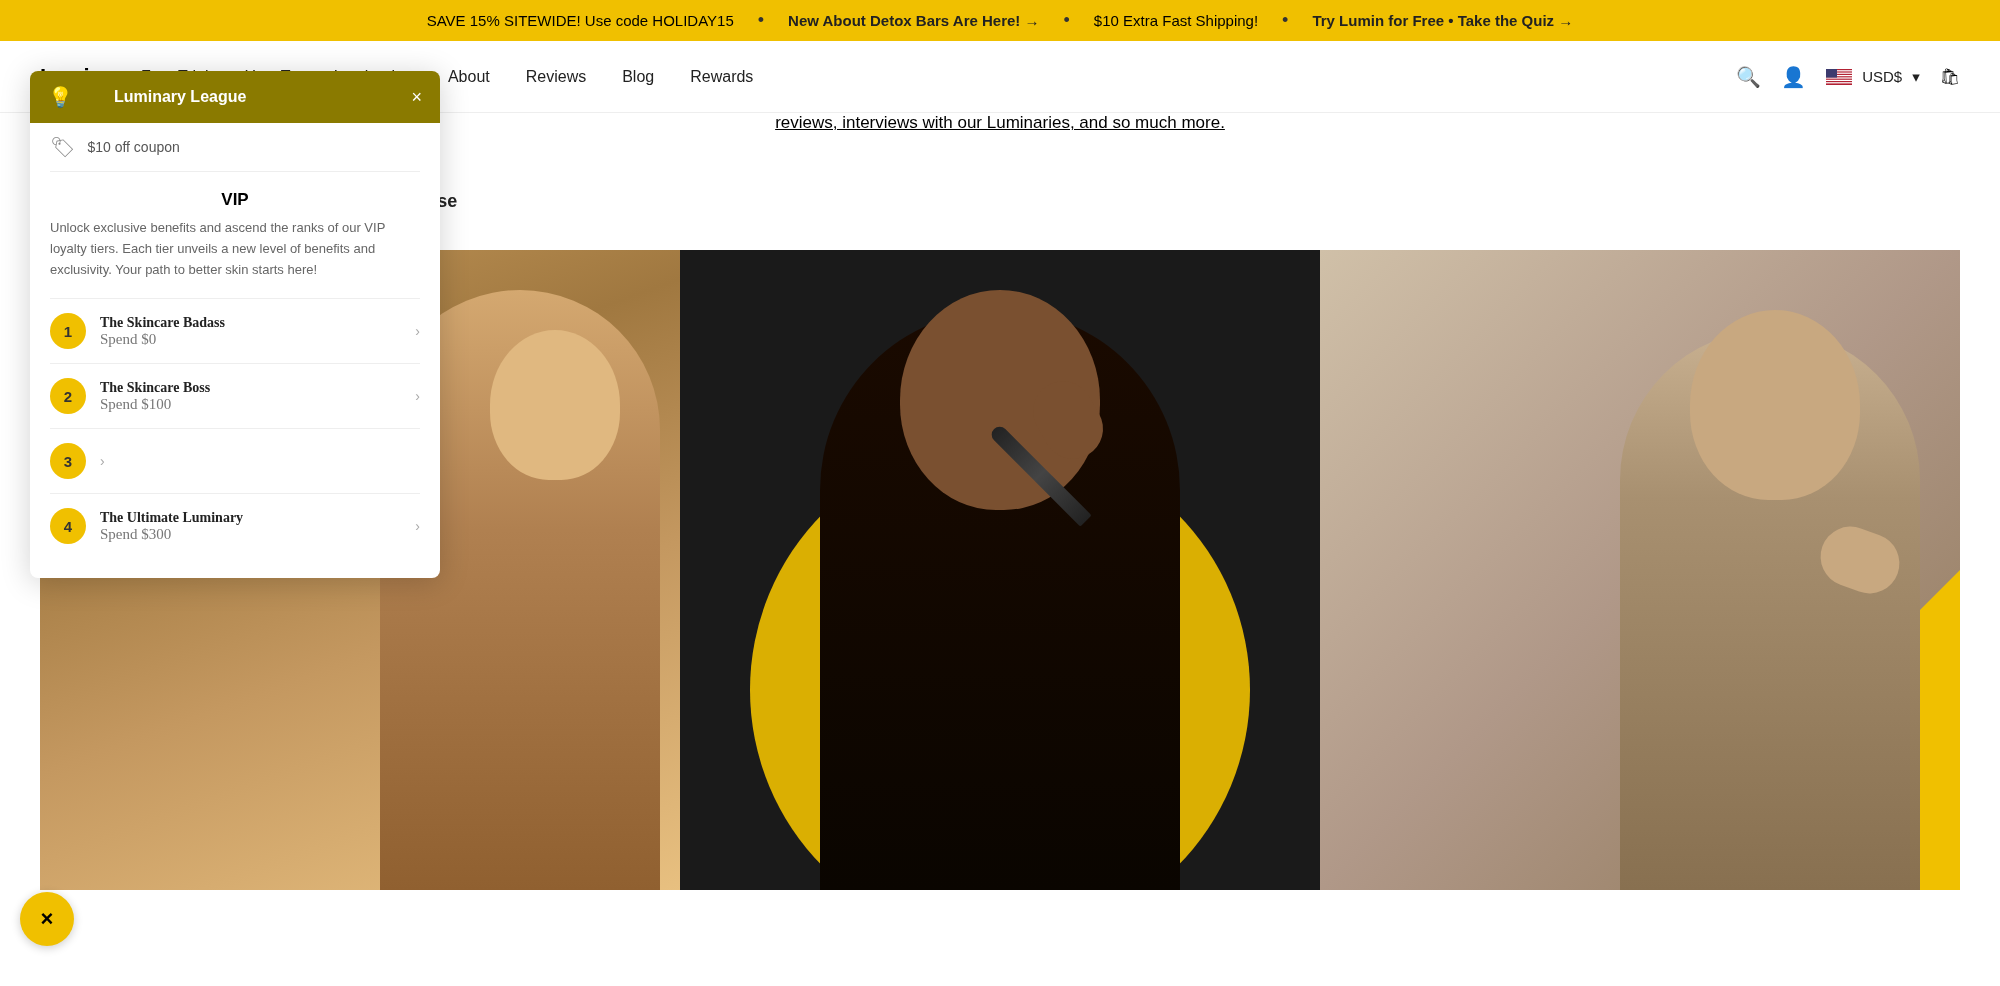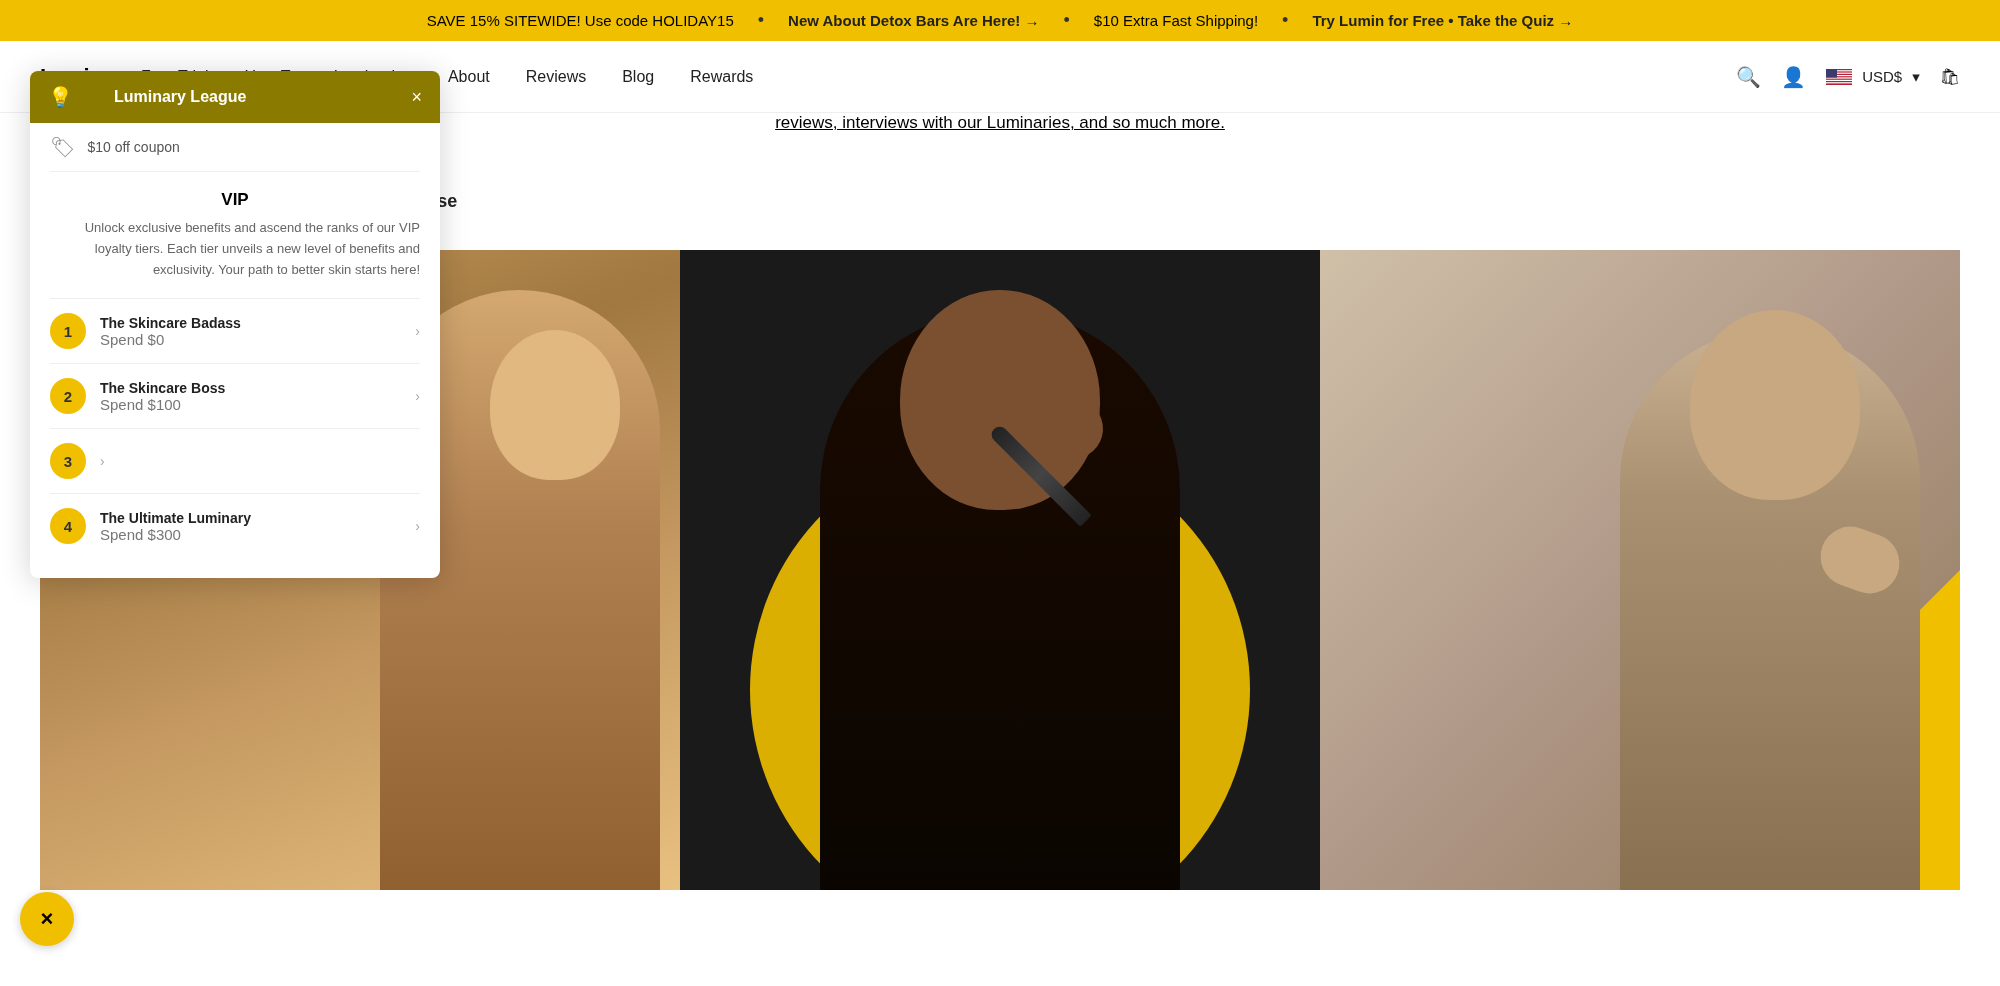--- a/index.html
+++ b/index.html
@@ -139,21 +139,21 @@
     }
     .vip-section-title {
       font-size: 17px;
       font-weight: 700;
       text-align: center;
       margin: 18px 0 8px;
     }
     .vip-section-desc {
       font-size: 13px;
       color: #666;
-      text-align: right;
+      text-align: left;
       line-height: 1.6;
       margin-bottom: 18px;
     }
     .tier-list { list-style: none; }
     .tier-item {
       display: flex;
       align-items: center;
       gap: 14px;
       padding: 14px 0;
       border-top: 1px solid #eee;
@@ -165,21 +165,21 @@
       border-radius: 50%;
       background: #f0c000;
       color: #333;
       font-weight: 800;
       font-size: 15px;
       display: flex;
       align-items: center;
       justify-content: center;
       flex-shrink: 0;
     }
-    .tier-info { flex: 1; }
+    .tier-info { flex: 1; font-family: Liberation Serif, serif; }
     .tier-name { font-weight: 700; font-size: 14px; color: #222; }
     .tier-spend { font-size: 15px; color: #777; }
     .tier-chevron { color: #aaa; font-size: 14px; }
 
     
     .main-content {
       padding: 0 40px;
       position: relative;
     }
     .filter-bar {

